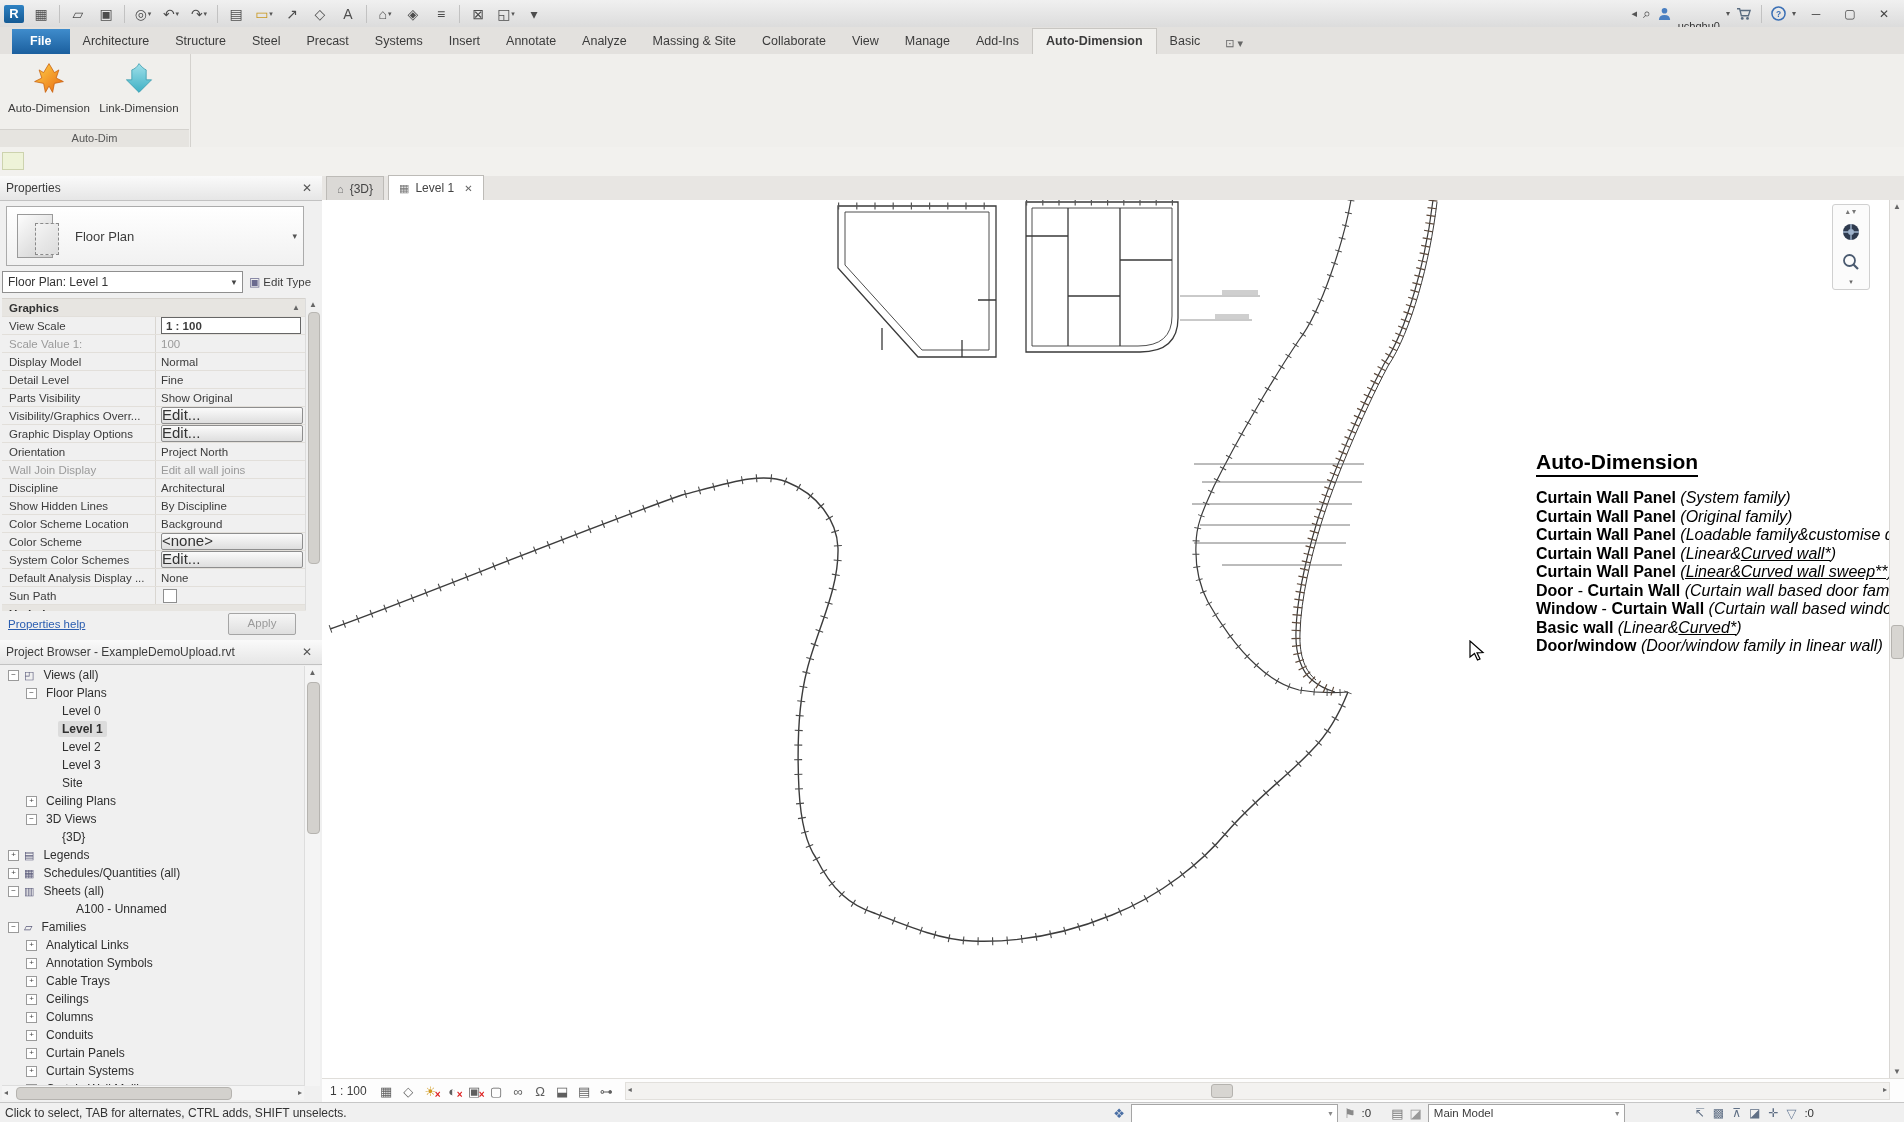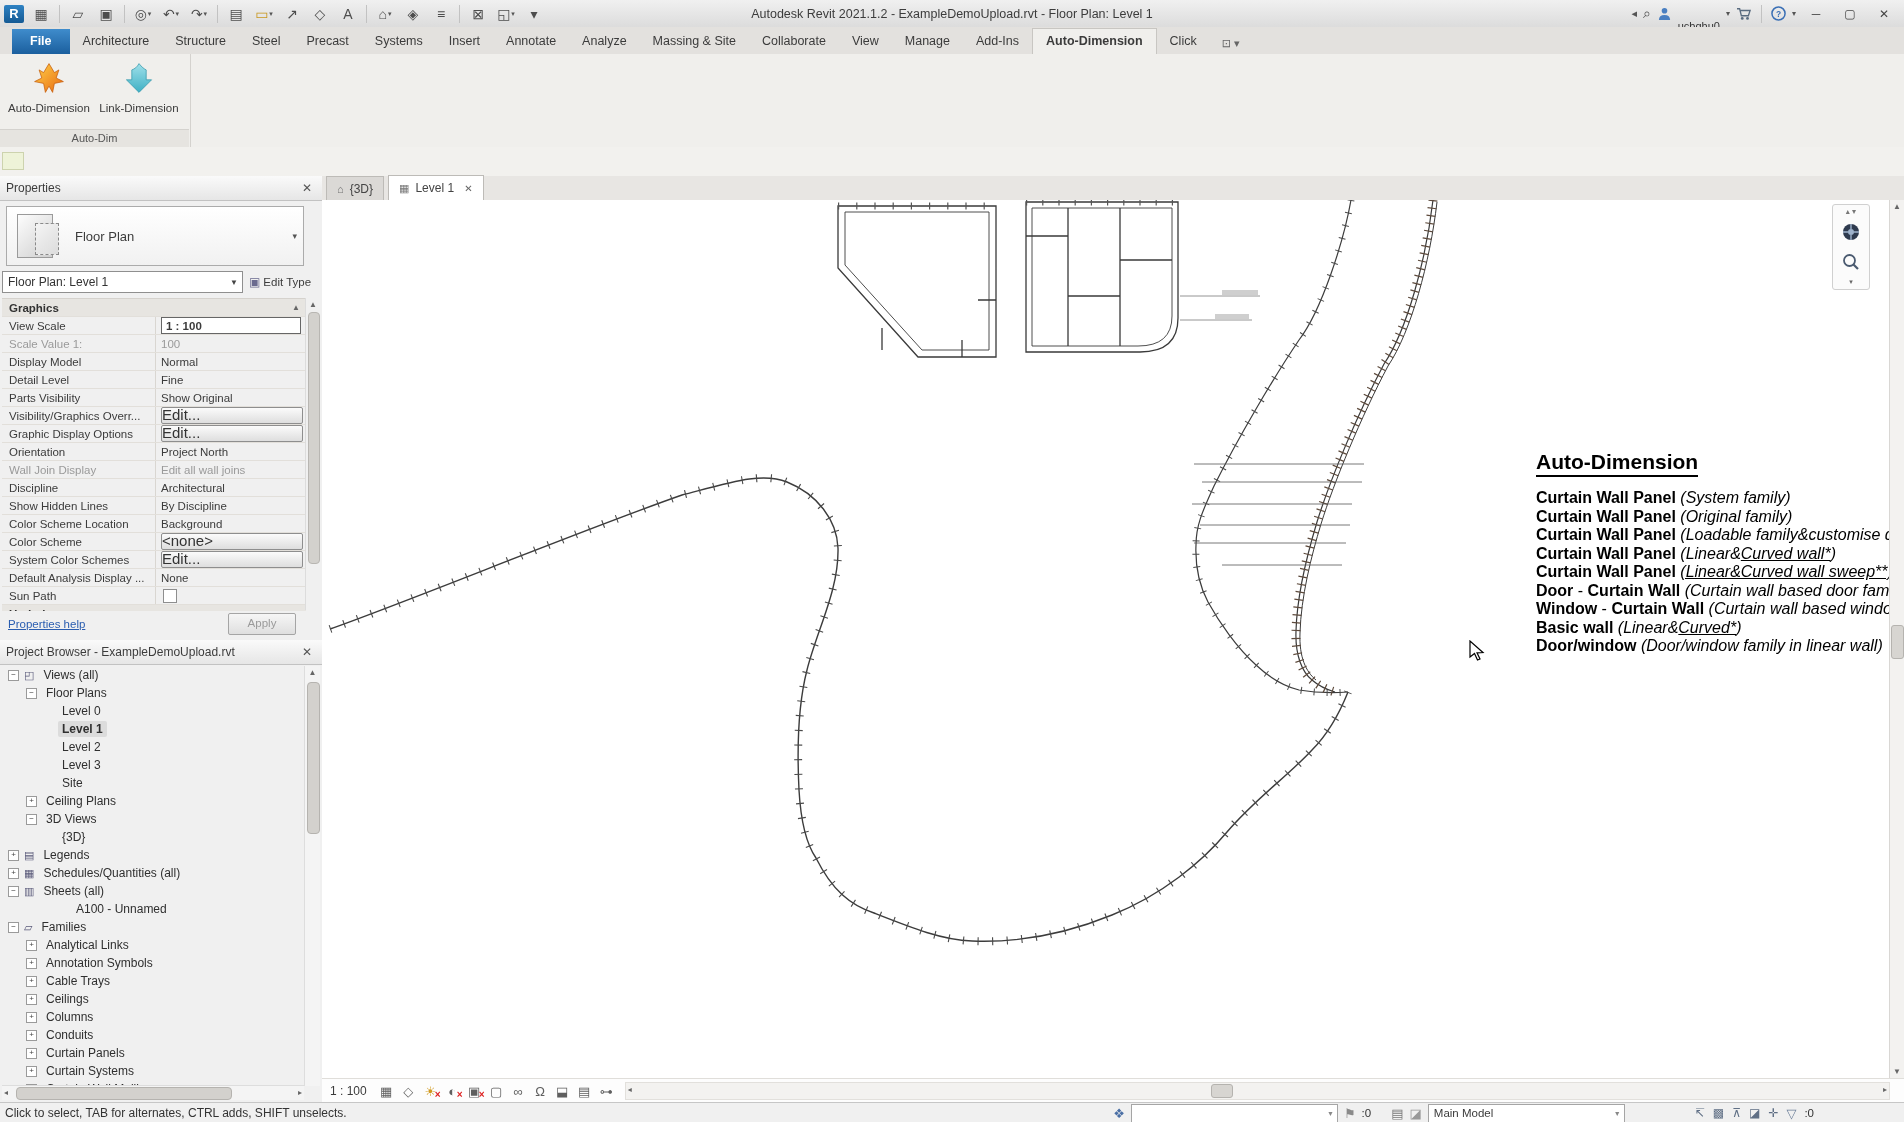--- a/index.html
+++ b/index.html
@@ -150,21 +150,20 @@
         <span class="qicon">A</span>
         <span class="qsep"></span>
         <span class="qicon">⌂<span class="qdrop">▾</span></span>
         <span class="qicon">◈</span>
         <span class="qicon">≡</span>
         <span class="qsep"></span>
         <span class="qicon">⊠</span>
         <span class="qicon">◱<span class="qdrop">▾</span></span>
         <span class="qicon">▾</span>
       </div>
-    <div id="title-text">Autodesk Revit 2021.1.2 - ExampleDemoUpload.rvt - Floor Plan: Level 1</div>
     <div id="titlebar-right">
       <span class="tb-small">◂</span>
       <span class="tb-small" style="font-size:14px">⌕</span>
       <svg width="15" height="15" viewBox="0 0 16 16">
           <circle cx="8" cy="5" r="3" fill="#4a7fc1"></circle>
           <path d="M2 15 Q2 9.5 8 9.5 Q14 9.5 14 15 Z" fill="#4a7fc1"></path>
         </svg>
       <span id="username">ucbqhu0</span>
       <span class="tb-small" style="font-size:8px">▾</span>
       <svg width="16" height="14" viewBox="0 0 18 16">
@@ -193,21 +192,21 @@
       <div class="rtab">Systems</div>
       <div class="rtab">Insert</div>
       <div class="rtab">Annotate</div>
       <div class="rtab">Analyze</div>
       <div class="rtab">Massing &amp; Site</div>
       <div class="rtab">Collaborate</div>
       <div class="rtab">View</div>
       <div class="rtab">Manage</div>
       <div class="rtab">Add-Ins</div>
       <div class="rtab active">Auto-Dimension</div>
-      <div class="rtab">Click</div>
+      <div class="rtab">Basic</div>
       <span id="ribbon-toggle">⊡ ▾</span>
     </div>
 
   <div id="ribbon">
     <div id="panel-autodim">
       <div class="bigbtn" style="left:6px">
         <svg width="36" height="36" viewBox="0 0 40 40">
           <defs>
               <linearGradient id="og" x1="0" y1="0" x2="1" y2="1">
                 <stop offset="0" stop-color="#ffd24a"></stop>

